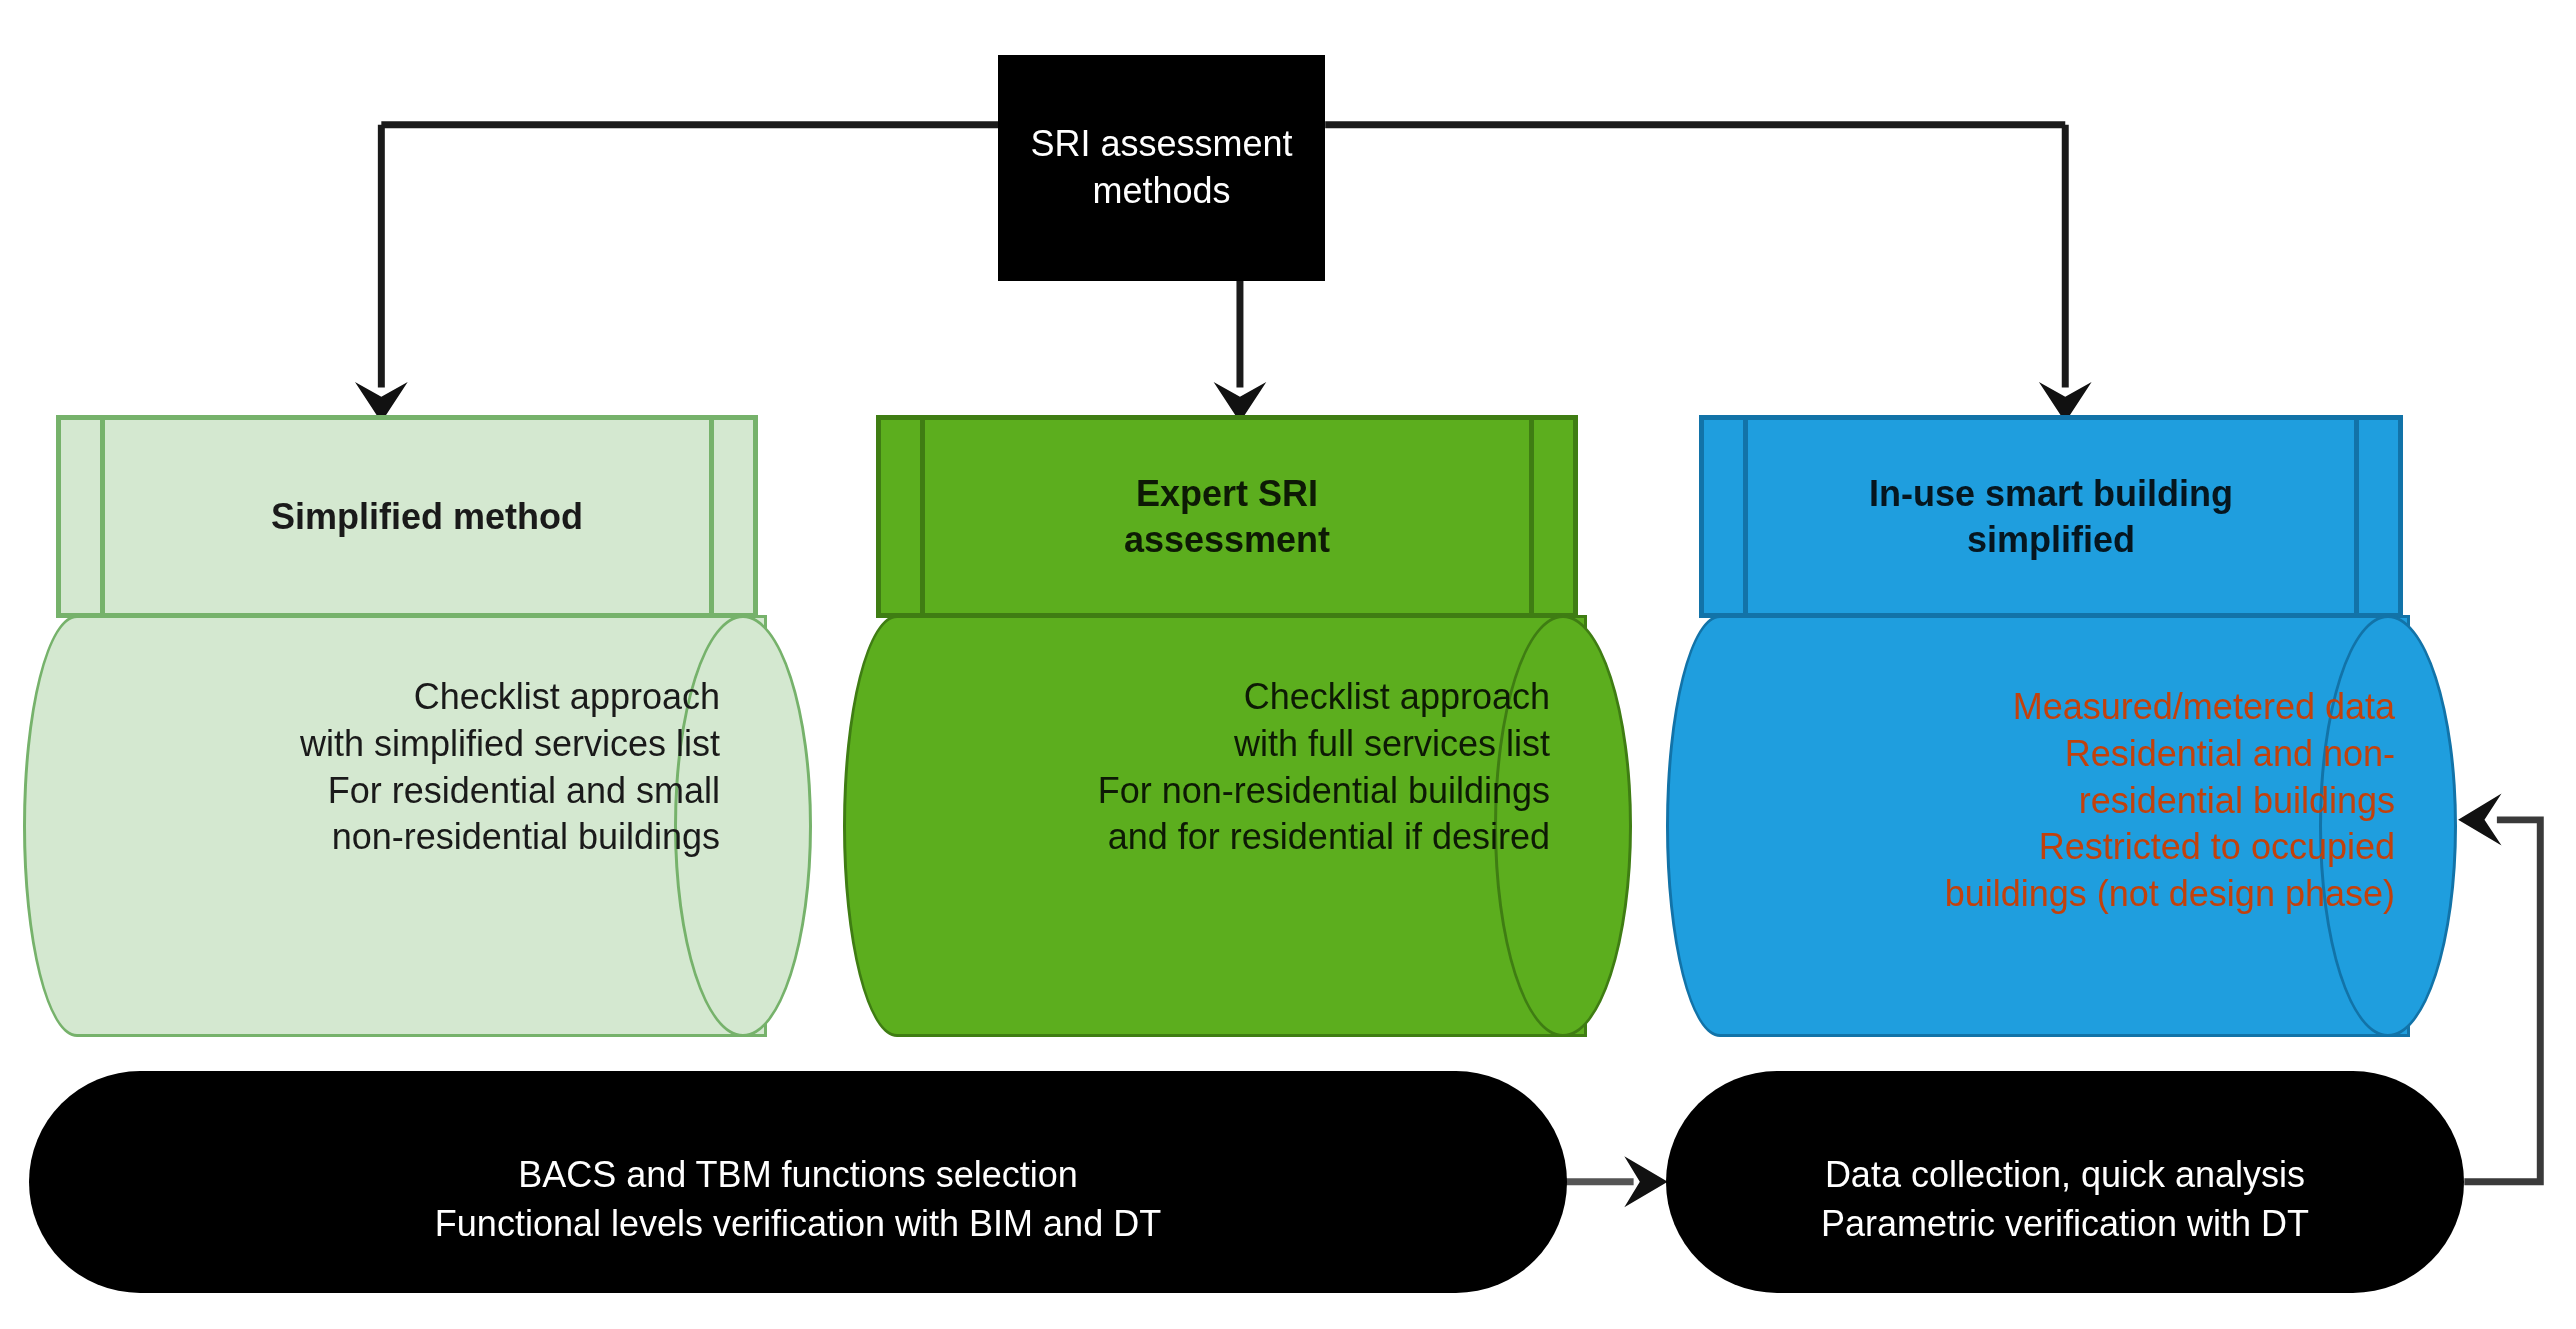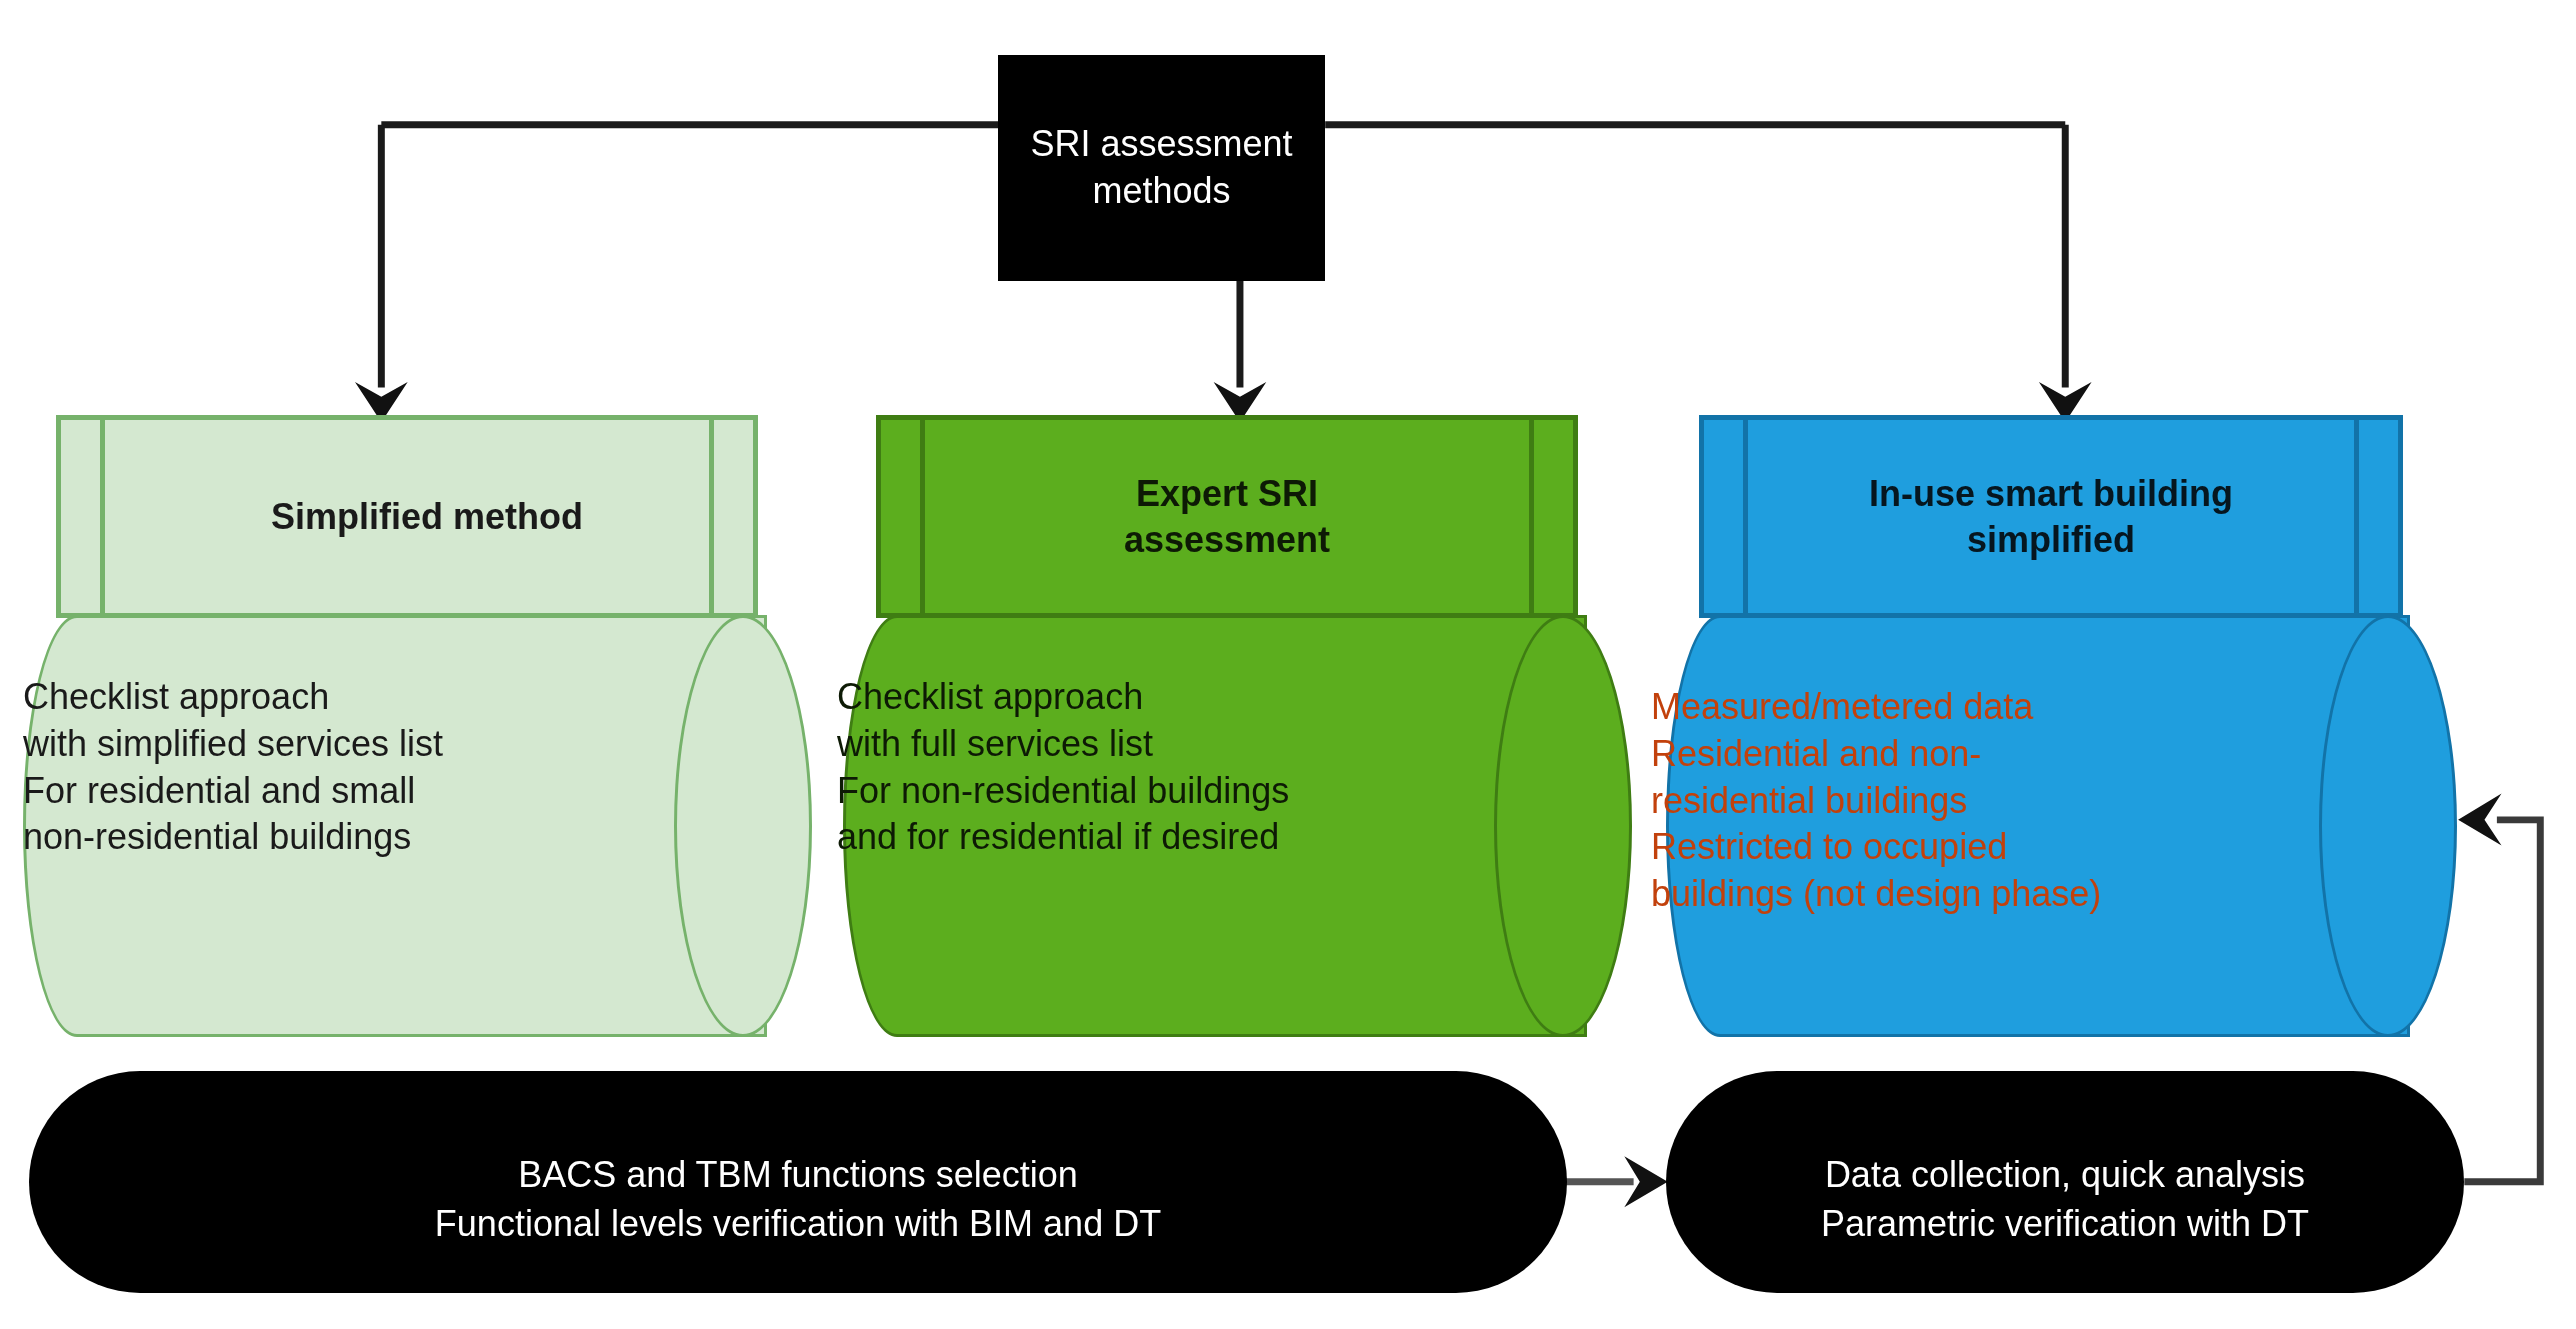--- a/index.html
+++ b/index.html
@@ -90,21 +90,21 @@
     border-style: solid;
     border-radius: 50%;
     background: transparent;
     z-index: 2;
   }
   .cyl-body-label {
     position: absolute;
     z-index: 3;
     font-size: 36px;
     line-height: 1.3;
-    text-align: left;
+    text-align: right;
     white-space: pre-line;
   }
 
   
   .pill {
     position: absolute;
     background: #000000;
     display: flex;
     align-items: center;
     justify-content: center;

